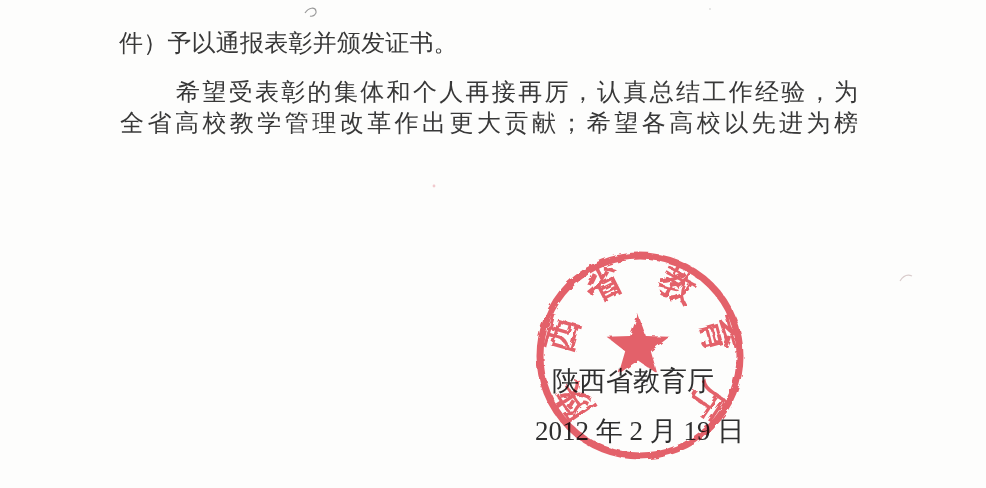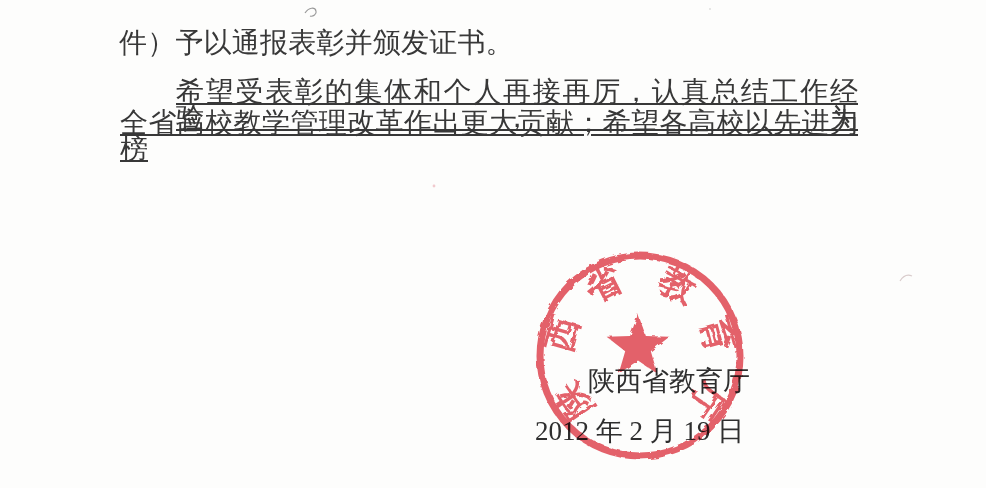--- a/index.html
+++ b/index.html
@@ -11,43 +11,41 @@
   .page{
     position:relative;
     width:986px;height:488px;
     background:var(--paper);
     overflow:hidden;
     font-family:"Liberation Serif","DejaVu Serif",serif;
     color:var(--ink);
   }
   .bodyline{
     position:absolute;
-    font-size:28px;
+    font-size:24px;
     line-height:26px;
     height:27px;
     letter-spacing:0.2px;
     white-space:pre;
     color:var(--ink);
   }
   .justified{
     white-space:normal;
     text-align:justify;
     text-align-last:justify;
     letter-spacing:0;
-    text-decoration:underline;
   }
   .line1{left:119px;top:30px;}
   .line2{left:176px;top:79px;width:682px;}
   .line3{left:120px;top:110px;width:738px;}
   .line4{left:120px;top:176px;}
   .signature{
     position:absolute;left:552px;top:368px;
     font-size:27px;line-height:27px;white-space:pre;
     color:#2e2e2e;
-    margin-left:36px;
   }
   .dateline{
     position:absolute;left:535px;top:418px;
     font-size:27px;line-height:27px;white-space:pre;
     color:#2e2e2e;
   }
   .seal-svg{
     position:absolute;left:0;top:0;
     mix-blend-mode:multiply;
     pointer-events:none;

